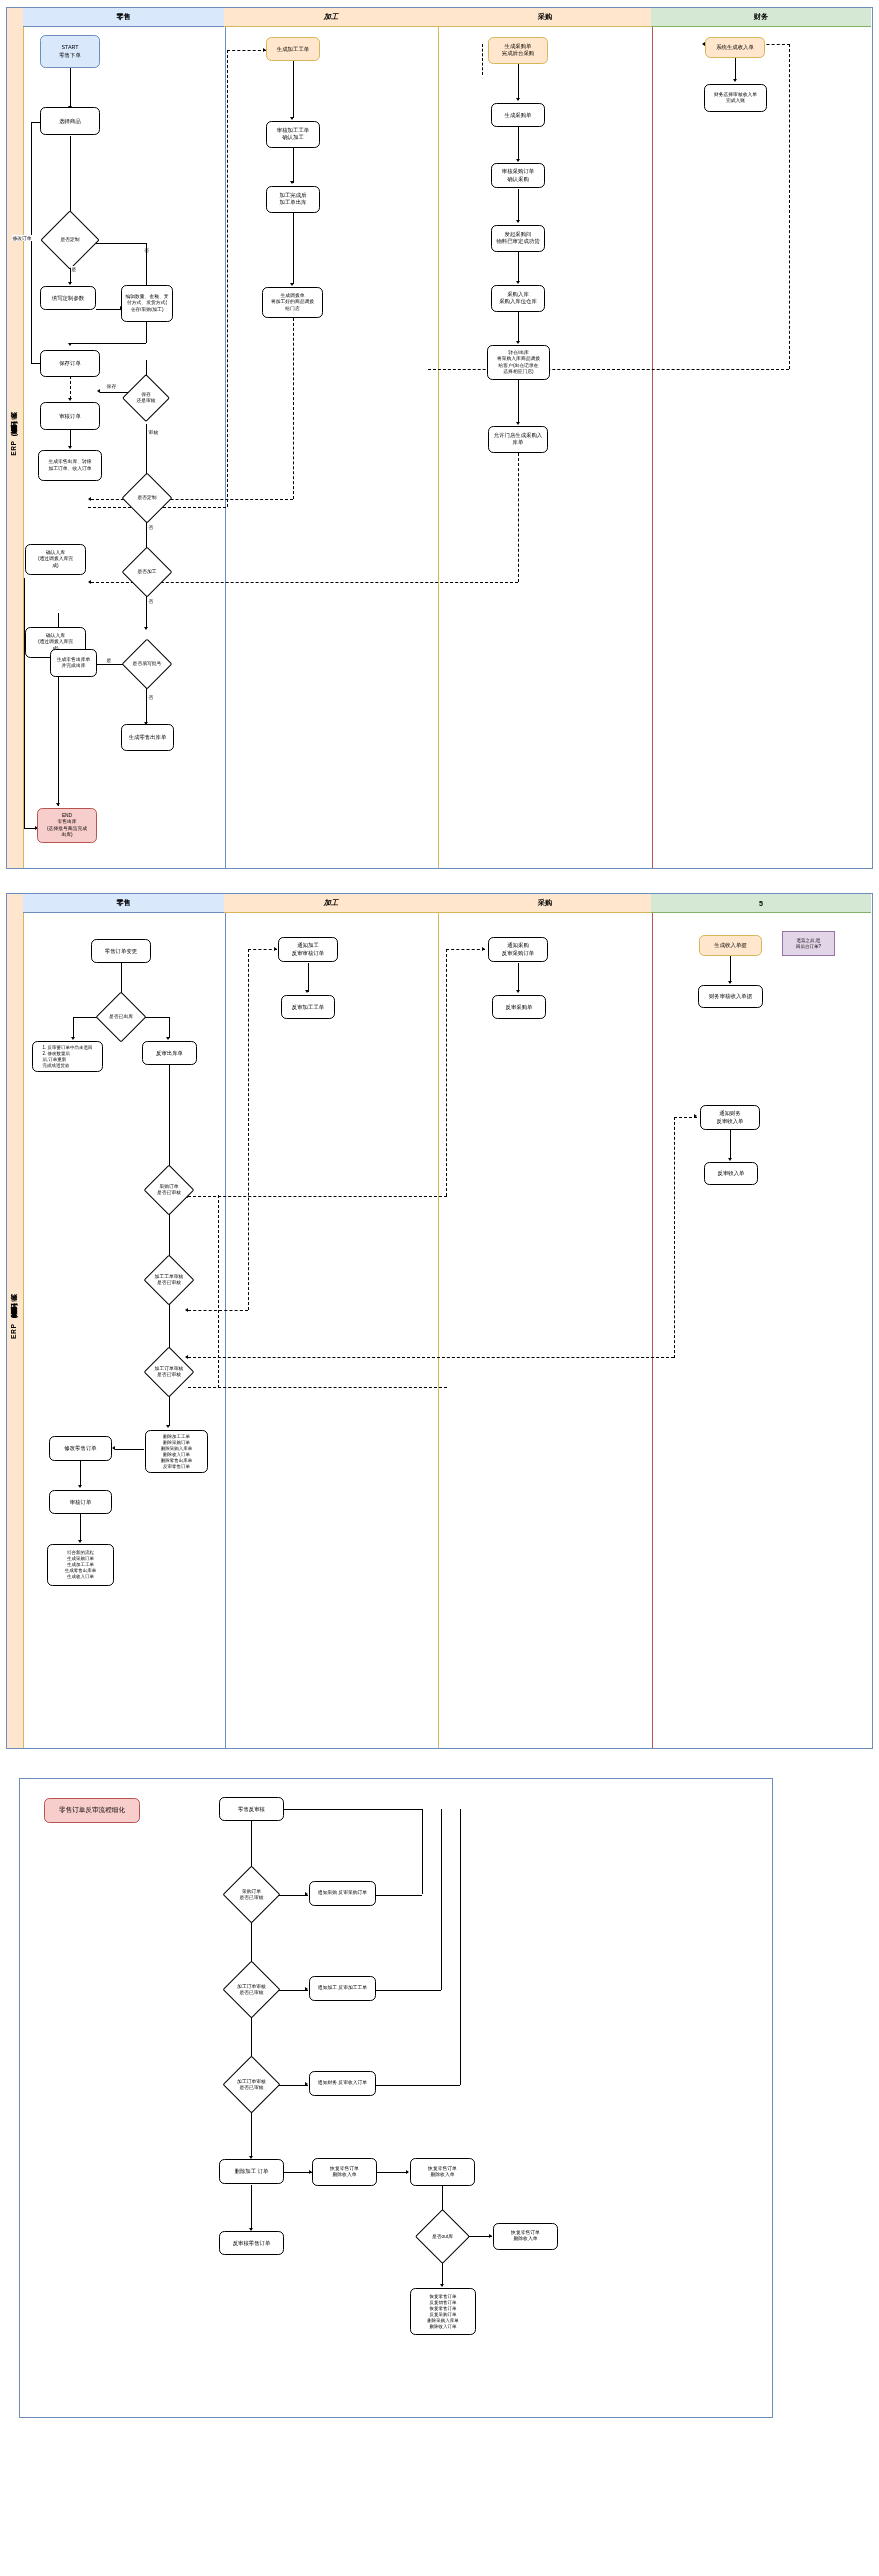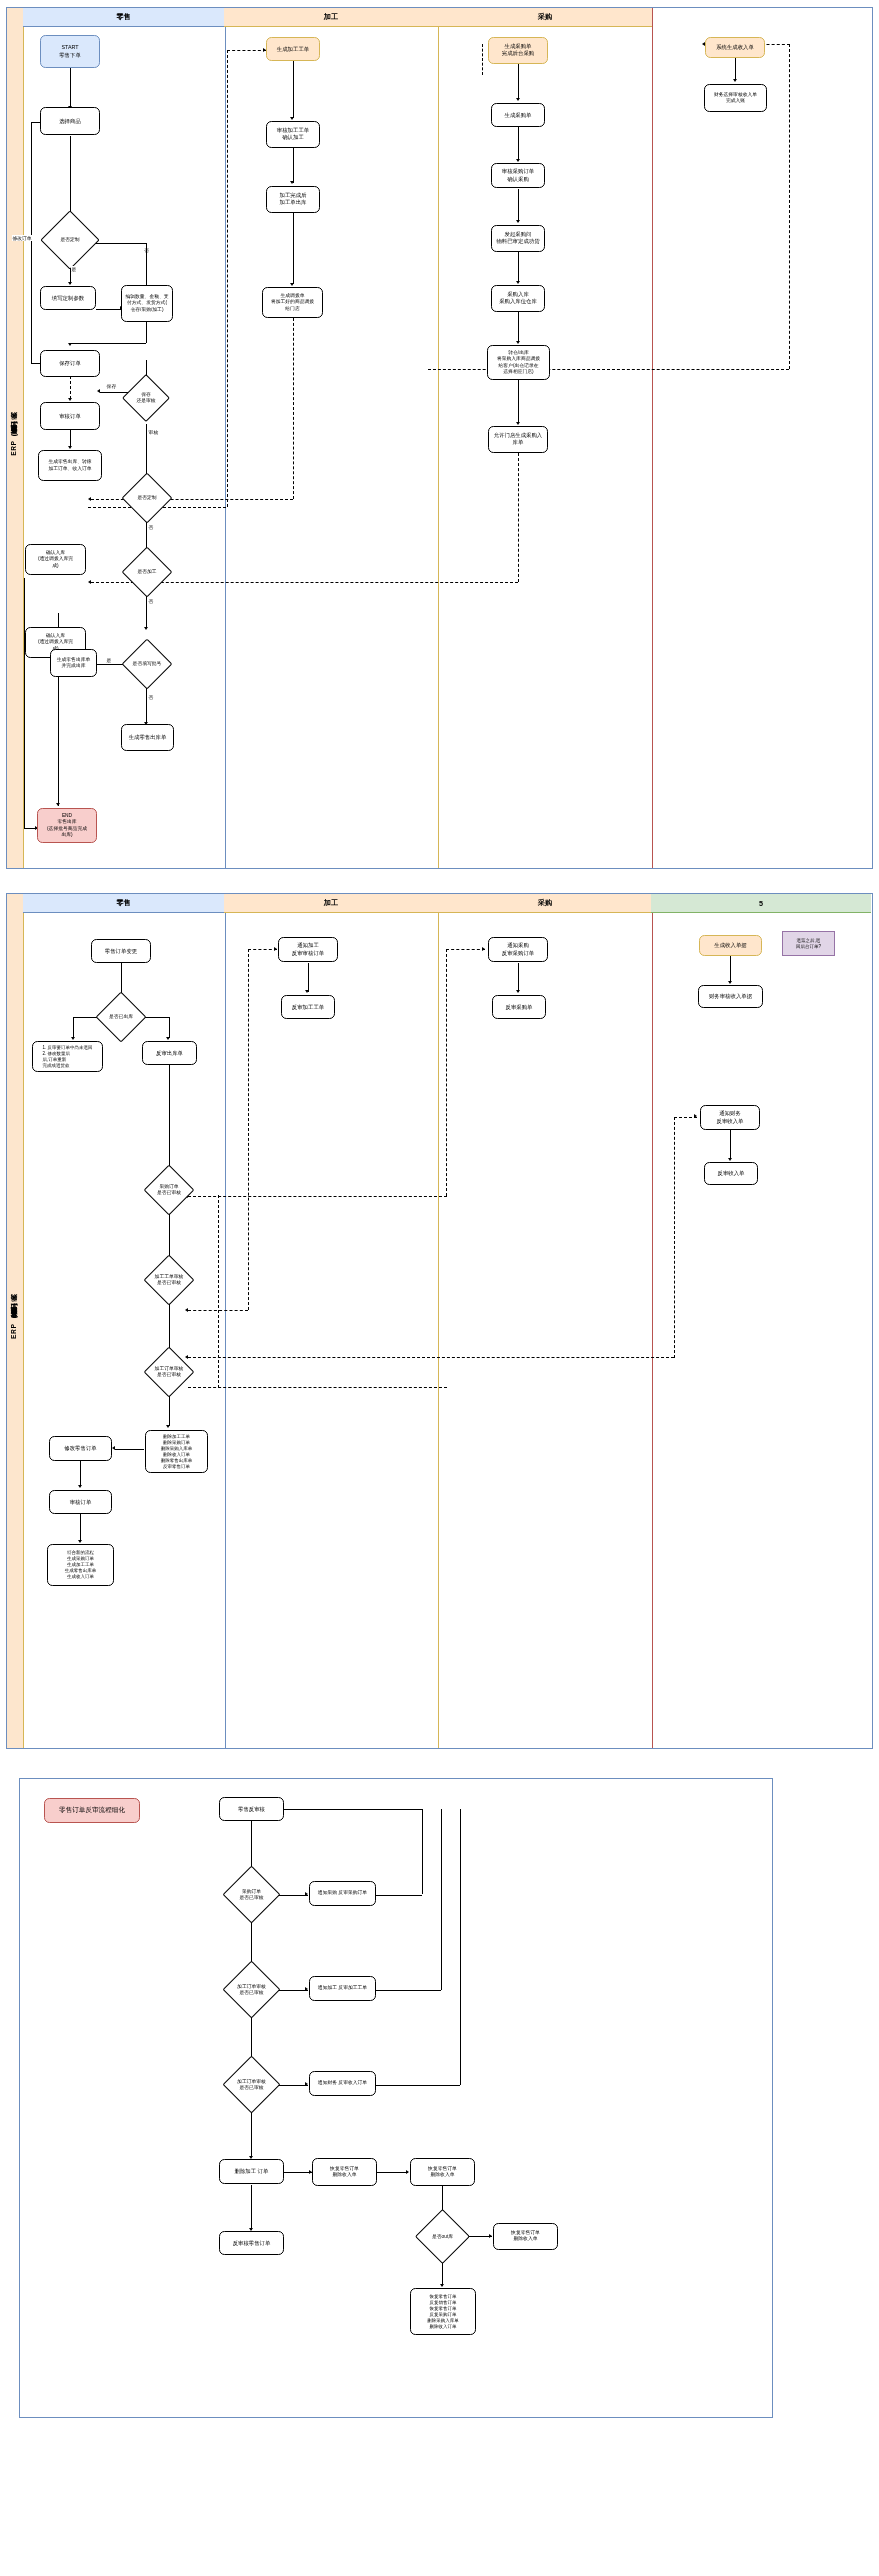--- a/index.html
+++ b/index.html
@@ -27,21 +27,21 @@
   .lane{position:absolute;top:0;bottom:0;}
   .lane>.laneHead{
     position:absolute;left:0;right:0;top:0;height:18px;
     display:flex;align-items:center;justify-content:center;
     font-size:7.2px;font-weight:bold;border-bottom:0.6px solid;
   }
   .laneBody{position:absolute;left:0;right:0;top:18px;bottom:0;}
 
   .lane-retail{border-right:0.6px solid #6c8ebf;}
   .lane-retail>.laneHead{background:#dae8fc;border-color:#6c8ebf;color:#000;}
-  .lane-proc{border-right:0.6px solid #d6b656;}
+  .lane-proc{border-right:0.6px solid #d6b656;font-style:italic;}
   .lane-proc>.laneHead{background:#ffe6cc;border-color:#d6b656;}
   .lane-purch{border-right:0.6px solid #b85450;}
   .lane-purch>.laneHead{background:#ffe6cc;border-color:#d6b656;}
   .lane-fin>.laneHead{background:#d5e8d4;border-color:#82b366;}
 
   
   .node{
     position:absolute;box-sizing:border-box;
     display:flex;align-items:center;justify-content:center;text-align:center;
     font-size:5.4px;line-height:1.35;border-radius:5.4px;
@@ -93,20 +93,23 @@
     <div class="lane lane-retail" style="left:15.6px;width:202px;">
       <div class="laneHead">零售</div>
       <div class="laneBody"></div>
     </div>
     <div class="lane lane-proc" style="left:217px;width:214px;">
       <div class="laneHead">加工</div>
     </div>
     <div class="lane lane-purch" style="left:431px;width:214px;">
       <div class="laneHead">采购</div>
     </div>
+    <div class="lane lane-fin" style="left:644px;width:220px;">
+      <div class="laneHead">财务</div>
+    </div>
 
     <div class="ln lnv" style="left:63px;top:60px;height:39px;"></div>
     <div class="ar dn" style="left:61px;top:98px;"></div>
     <div class="ln lnv" style="left:63px;top:128px;height:81px;"></div>
     <div class="ar dn" style="left:61px;top:208px;"></div>
 
     <div class="ln lnh" style="left:79px;top:235px;width:60px;"></div>
     <div class="ln lnv" style="left:139px;top:235px;height:54px;"></div>
     <div class="ar dn" style="left:137px;top:288px;"></div>
     <div class="elab vert" style="left:135px;top:236px;">否</div>

